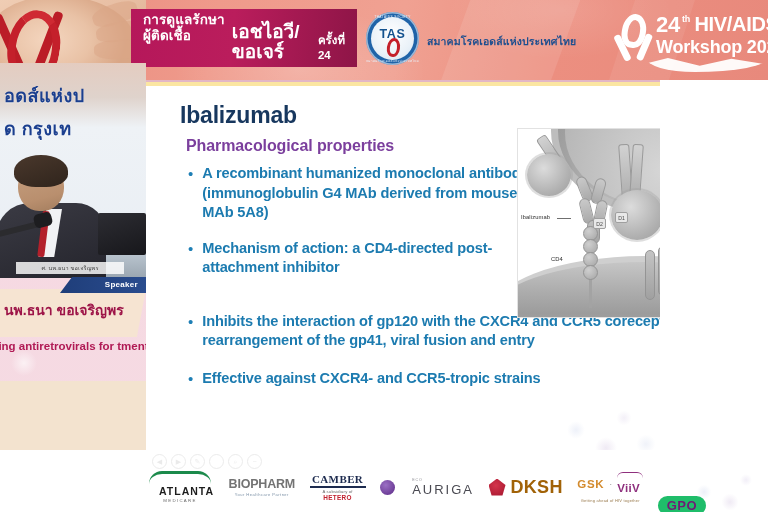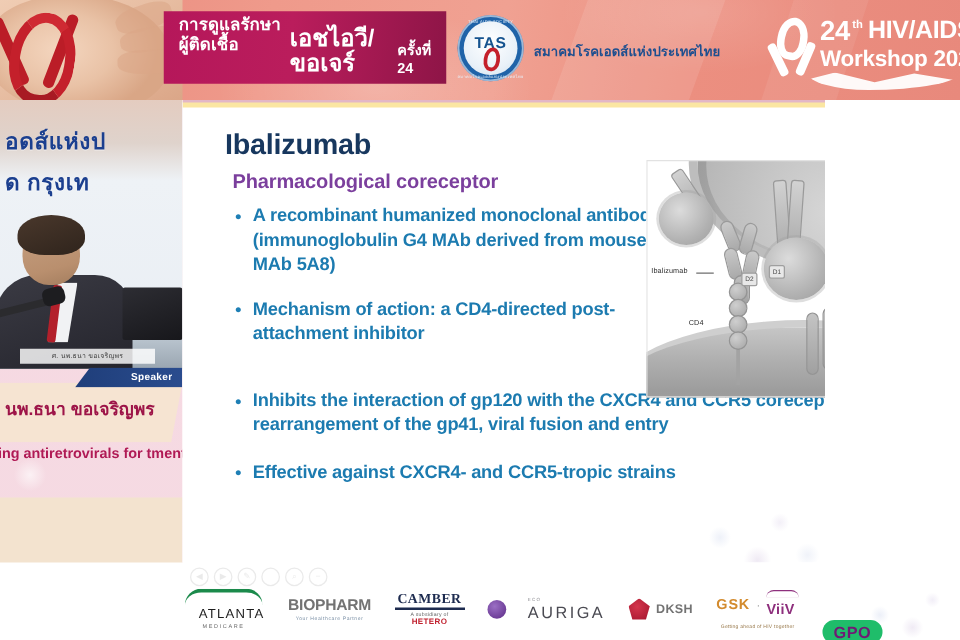--- a/index.html
+++ b/index.html
@@ -124,21 +124,21 @@
   #ws-lockup .swoosh {
     position:absolute; left:30px; top:52px; width:122px; height:14px;
     background:#fff;
     border-radius:0 0 60% 40% / 0 0 100% 100%;
     clip-path:polygon(0 40%,18% 0,44% 55%,70% 6%,100% 48%,100% 100%,0 100%);
     opacity:.95;
   }
 
   
   #left-col {
-    position:absolute; left:0; top:80px; width:146px; height:432px;
+    position:absolute; left:0; top:63px; width:146px; height:432px;
     background:#f7dfe6; overflow:hidden;
   }
   .lc-bgpattern {
     position:absolute; inset:0;
     background:
       radial-gradient(circle 20px at 24px 300px, rgba(255,255,255,.62), transparent 65%),
       radial-gradient(circle 17px at 86px 330px, rgba(255,255,255,.55), transparent 65%),
       radial-gradient(circle 22px at 50px 370px, rgba(255,255,255,.5), transparent 65%),
       radial-gradient(circle 15px at 110px 350px, rgba(255,255,255,.5), transparent 65%),
       linear-gradient(180deg,#f2cdd8 0%,#f6d9e2 40%,#f5dbe3 100%);
@@ -388,21 +388,21 @@
   #sponsors {
     position:absolute; left:146px; top:470px; width:560px; height:34px;
     display:flex; align-items:center; justify-content:space-between;
   }
   .sp-logo { display:flex; flex-direction:column; align-items:center; justify-content:center; }
 
   .atl-arc {
     width:62px; height:13px; border-top:3px solid #1b8a4b;
     border-radius:60px 60px 0 0; margin-bottom:1px;
   }
-  .atl-name { font-size:10.5px; font-weight:400; color:#1d1d1d; letter-spacing:1px;margin-left:13px; }
+  .atl-name { font-size:10.5px; font-weight:700; color:#1d1d1d; letter-spacing:1px;margin-left:13px; }
   .atl-sub  { font-size:4.4px; color:#6a6a6a; letter-spacing:1.3px; margin-top:.5px; }
 
   .bio-name { font-size:12.5px; font-weight:700; color:#737373; letter-spacing:-.2px; }
   .bio-sub  { font-size:4px; color:#7a8fa5; letter-spacing:.5px; margin-top:1px; }
 
   .cam-name {
     font-size:11px; font-weight:700; color:#1d2b4f; letter-spacing:.4px;
     font-family:"Liberation Serif", serif;
   }
   .cam-rule { width:56px; height:2px; background:#1d2b4f; margin:1px 0; }
@@ -416,21 +416,21 @@
   }
   .aur-name { font-size:13px; color:#4a4a52; letter-spacing:2px; font-weight:400; }
   .aur-sub  { font-size:3.6px; color:#8a8a90; letter-spacing:1px; }
 
   .dk-row { display:flex; align-items:center; gap:5px; }
   .dk-mark {
     width:17px; height:17px;
     background:radial-gradient(circle at 40% 38%,#d4354c,#a2132c);
     clip-path:polygon(50% 0,100% 38%,82% 100%,18% 100%,0 38%);
   }
-  .dk-name { font-size:10px; font-weight:700; color:#737373; letter-spacing:.3px; }
+  .dk-name { font-size:18px; font-weight:700; color:#a16207; letter-spacing:.3px; }
 
   .gsk-row { display:flex; align-items:center; gap:5px; }
   .gsk-name { font-size:11.5px; font-weight:700; color:#d38b2e; letter-spacing:.7px; }
   .gsk-dot  { font-size:9px; color:#9a9a9a; }
   .viiv-name{ font-size:11.5px; font-weight:700; color:#8e2f7d; letter-spacing:.3px; }
   .viiv-arc { width:26px; height:6px; border-top:1.6px solid #8e2f7d; border-radius:30px 30px 0 0; }
   .gsk-sub  { font-size:4px; color:#9a7b4e; letter-spacing:.2px; margin-top:2px; }
 
   .gpo-pill {
     padding:2px 9px; border-radius:11px; background:#1fbd6a;
@@ -532,21 +532,21 @@
 
     <div id="left-beige-panel"></div>
   </div>
 
   <div id="slide">
     <div id="slide-topbar"></div>
     <div id="slide-accentbar"></div>
     <div class="slide-molecules"></div>
 
     <div id="slide-title">Ibalizumab</div>
-    <div id="slide-subtitle">Pharmacological coreceptor</div>
+    <div id="slide-subtitle">Pharmacological properties</div>
 
     <div id="bullets">
       <div class="bullet">
         <span class="dot">•</span>
         <span class="btxt">A recombinant humanized monoclonal antibody (immunoglobulin G4 MAb derived from mouse MAb 5A8)</span>
       </div>
       <div class="bullet">
         <span class="dot">•</span>
         <span class="btxt">Mechanism of action: a CD4-directed post-attachment inhibitor</span>
       </div>

